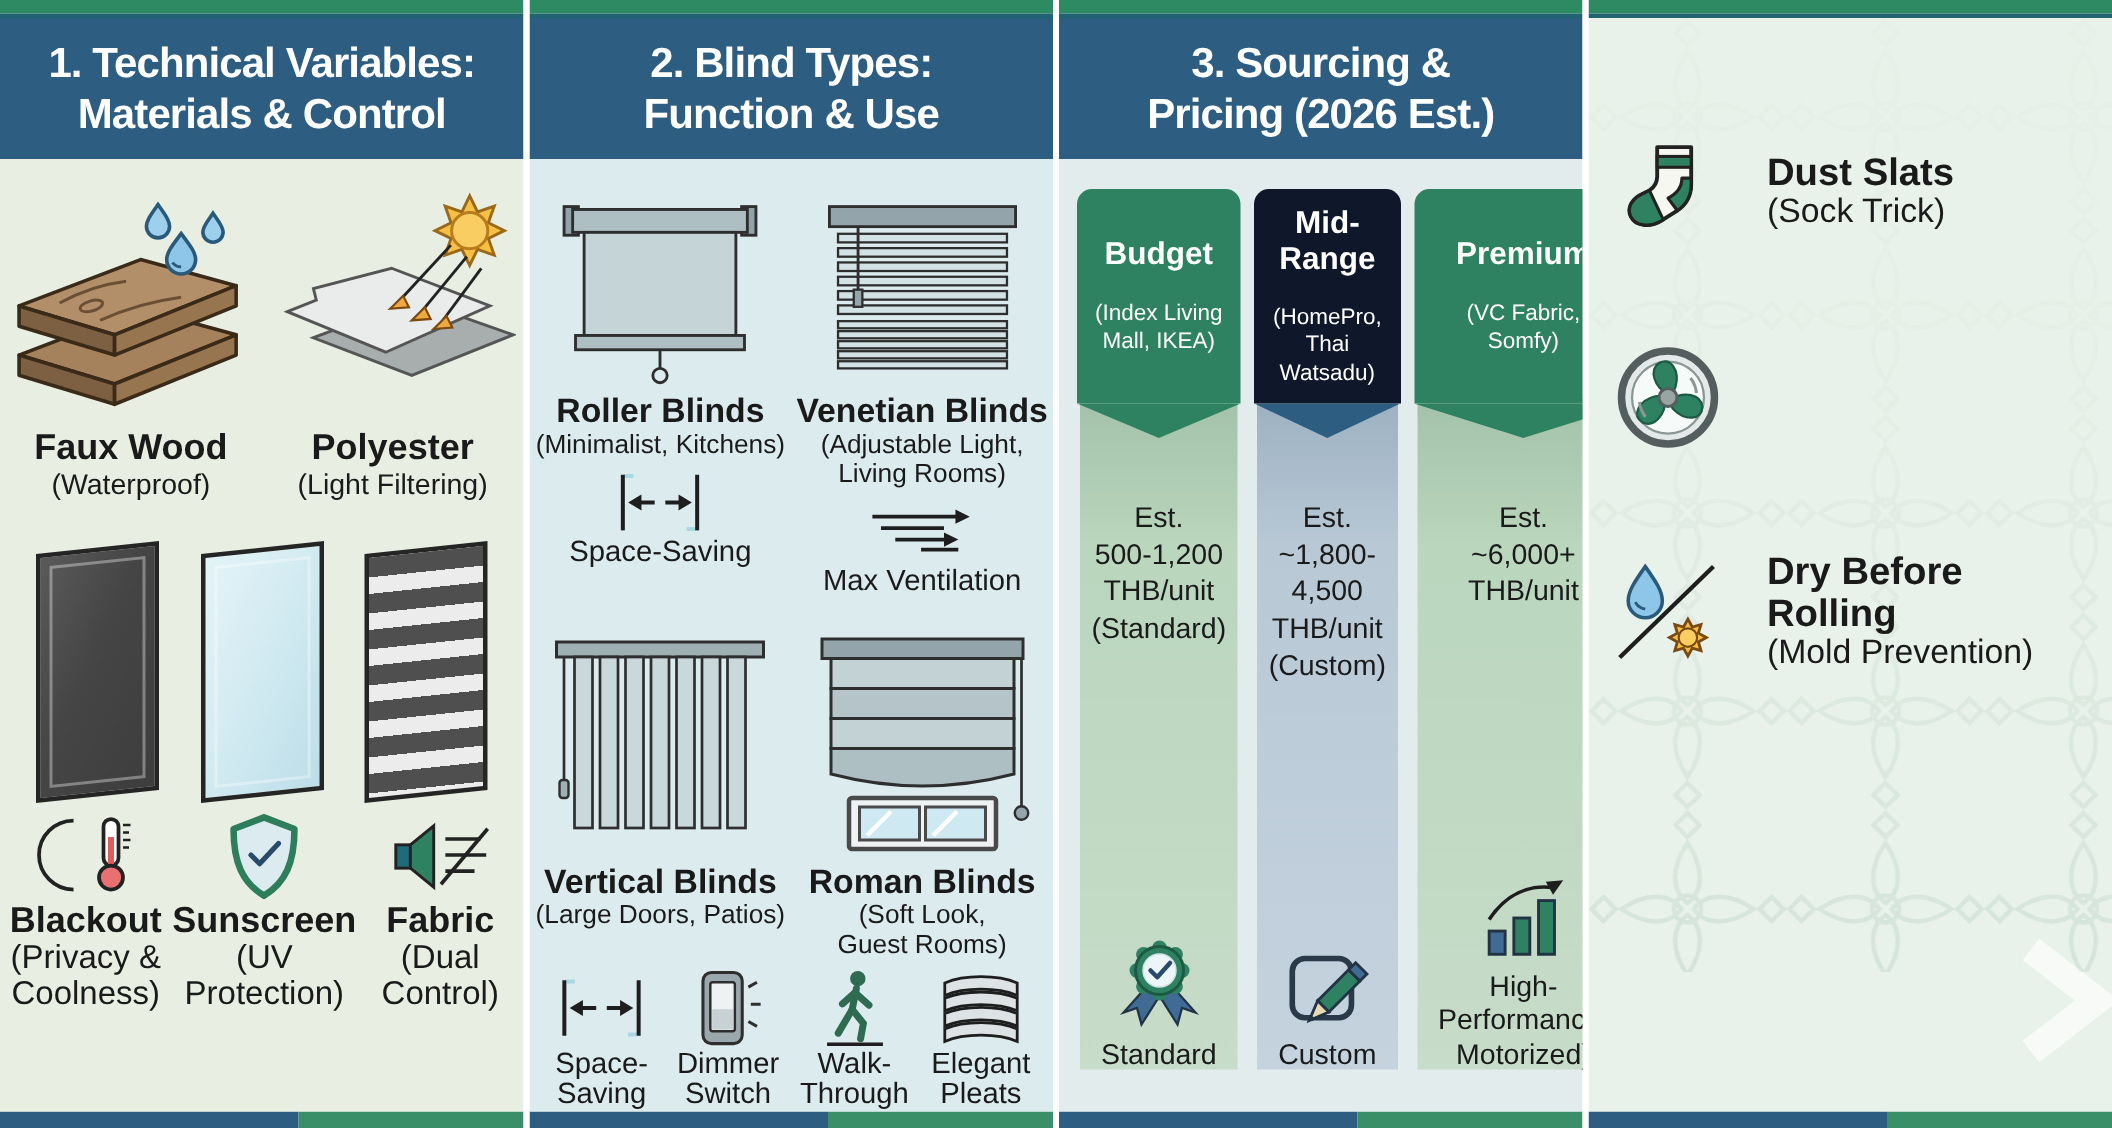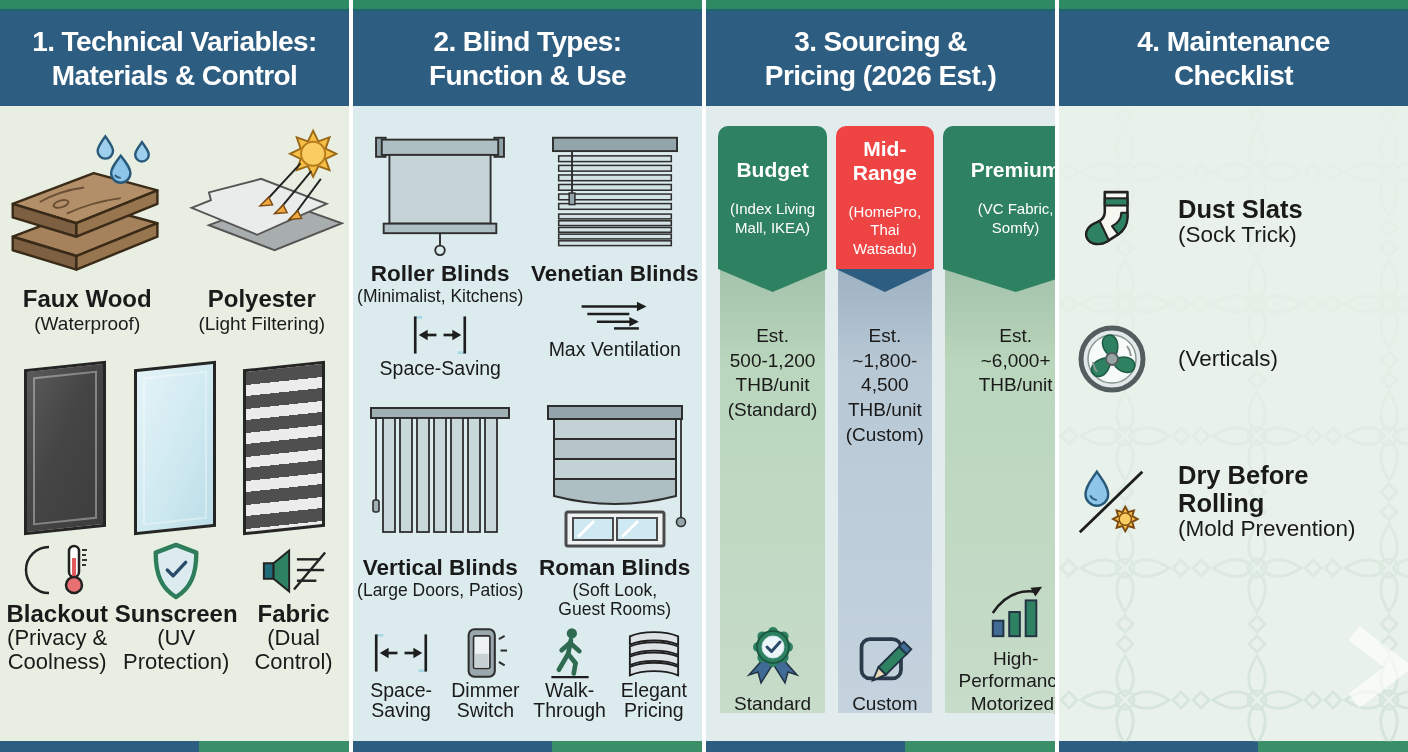--- a/index.html
+++ b/index.html
@@ -57,26 +57,26 @@
   
   .tier-row { display:flex; gap:9px; padding:20px 12px 0; flex:1; }
   .tier { flex:1; position:relative; display:flex; flex-direction:column; align-items:center; text-align:center; }
   .tier-col { position:absolute; left:2px; right:2px; top:140px; bottom:28px; z-index:0; }
   .tc-green { background:linear-gradient(180deg,#a2c2a9 0%,#bad6bd 22%,#c7dcc9 100%); }
   .tc-blue  { background:linear-gradient(180deg,#9db1c2 0%,#b8c8d5 22%,#c4d3de 100%); }
   .ribbon { position:relative; z-index:1; width:100%; min-height:143px; color:#fff; display:flex; flex-direction:column;
             justify-content:center; align-items:center; border-radius:10px 10px 0 0; padding:4px 2px; }
   .ribbon-point { position:relative; z-index:1; width:100%; height:23px; }
   .rb-green { background:#2e8161; }
-  .rb-blue  { background:#ef4444; }
+  .rb-blue  { background:#0f172a; }
   .rp-green { background:#2e8161; clip-path:polygon(0 0,100% 0,50% 100%); }
   .rp-blue  { background:#2d5d80; clip-path:polygon(0 0,100% 0,50% 100%); }
   .ribbon-name { font-size:21px; font-weight:bold; line-height:1.12; }
   .ribbon-sub { font-size:15px; line-height:1.22; margin-top:19px; }
-  .price { position:relative; z-index:1; margin-top:32px; font-size:19px; line-height:1.3; font-weight:500; }
+  .price { position:relative; z-index:1; margin-top:42px; font-size:19px; line-height:1.3; font-weight:500; }
   .tier-spacer { flex:1; }
   .tier-icon { position:relative; z-index:1; height:68px; display:flex; align-items:flex-end; justify-content:center; }
   .tier-caption { position:relative; z-index:1; font-size:19px; line-height:1.18; margin:6px 16px 26px; }
 
   
   .thai-bg { position:absolute; inset:0; z-index:0; opacity:.5; }
   .checks { position:relative; z-index:1; padding:82px 12px 0 16px; display:flex; flex-direction:column; gap:68px; }
   .check { display:flex; align-items:center; gap:29px; }
   .check-icon { width:74px; flex-shrink:0; display:flex; justify-content:center; }
   .check-name { font-size:25.5px; font-weight:bold; line-height:1.08; }
@@ -252,20 +252,22 @@
                   <rect x="16" y="93" width="118" height="5"></rect>
                 <rect x="16" y="100" width="118" height="5"></rect>
                   <rect x="16" y="107" width="118" height="5"></rect>
                 <rect x="16" y="114" width="118" height="5"></rect>
               </g>
               <line x1="30" y1="20" x2="30" y2="64" stroke="#2e2e2e" stroke-width="2"></line>
               <rect x="27" y="64" width="6" height="12" fill="#93a5ab" stroke="#2e2e2e" stroke-width="1.6"></rect>
             </svg>
           </div>
           <div class="blind-name" data-bind="col2.top.1.name">Venetian Blinds</div>
+          <div class="blind-sub" data-bind="col2.top.1.sub">(Adjustable Light,
+Living Rooms)</div>
           <div class="feat-icon">
             <svg width="88" height="42" viewBox="0 0 90 44">
               <line x1="10" y1="12" x2="70" y2="12" stroke="#1e1e1e" stroke-width="2.6"></line>
               <polygon points="78,12 68,7 68,17" fill="#1e1e1e"></polygon>
               <line x1="16" y1="20" x2="60" y2="20" stroke="#1e1e1e" stroke-width="2.6"></line>
               <line x1="26" y1="28" x2="62" y2="28" stroke="#1e1e1e" stroke-width="2.6"></line>
               <polygon points="70,28 60,23 60,33" fill="#1e1e1e"></polygon>
               <line x1="44" y1="35" x2="70" y2="35" stroke="#1e1e1e" stroke-width="2.6"></line>
             </svg>
           </div>
@@ -370,21 +372,21 @@
             <svg width="64" height="52" viewBox="0 0 68 56">
               <g fill="#dde2e4" stroke="#1e1e1e" stroke-width="2">
                 <path d="M8,10 C22,4 46,4 60,10 L60,19 C46,13 22,13 8,19 Z"></path>
                 <path d="M8,21 C22,15 46,15 60,21 L60,30 C46,24 22,24 8,30 Z"></path>
                 <path d="M8,32 C22,26 46,26 60,32 L60,41 C46,35 22,35 8,41 Z"></path>
                 <path d="M8,43 C22,37 46,37 60,43 L60,52 C46,46 22,46 8,52 Z"></path>
               </g>
             </svg>
           </div>
           <div class="feat-label" data-bind="col2.features.3.label">Elegant
-Pricing</div>
+Pleats</div>
         </div>
       </div>
     </div>
     <div class="bottom-strip">
         <div class="bs-blue"></div>
         <div class="bs-green"></div>
       </div>
   </div>
 
   <div class="col c3">
@@ -487,22 +489,20 @@
     </div>
     <div class="bottom-strip">
         <div class="bs-blue"></div>
         <div class="bs-green"></div>
       </div>
   </div>
 
   <div class="col c4">
     <div class="top-strip"></div>
     <div class="top-strip-line"></div>
-    <div class="header" data-bind="col4.title">4. Maintenance
-Checklist</div>
     <div class="content">
 
       <svg class="thai-bg" width="349" height="636" viewBox="0 0 349 636" preserveAspectRatio="xMidYMax slice">
         <defs>
           <pattern id="thaiP" width="132" height="132" patternUnits="userSpaceOnUse">
             <g fill="none" stroke="#9fbfb2" stroke-width="3" opacity="0.55">
               <path d="M66,22 C55,38 55,54 66,62 C77,54 77,38 66,22 Z"></path>
               <path d="M110,66 C94,55 78,55 70,66 C78,77 94,77 110,66 Z"></path>
               <path d="M66,110 C77,94 77,78 66,70 C55,78 55,94 66,110 Z"></path>
               <path d="M22,66 C38,77 54,77 62,66 C54,55 38,55 22,66 Z"></path>
@@ -554,21 +554,20 @@
                 <path d="M35,33 C26,28 22,17 29,12 C37,8 43,17 40,28 C39,31 37,32 35,33 Z"></path>
                 <path d="M35,33 C26,28 22,17 29,12 C37,8 43,17 40,28 C39,31 37,32 35,33 Z" transform="rotate(120 35 35)"></path>
                 <path d="M35,33 C26,28 22,17 29,12 C37,8 43,17 40,28 C39,31 37,32 35,33 Z" transform="rotate(240 35 35)"></path>
               </g>
               <circle cx="35" cy="35" r="6" fill="#97a5a3" stroke="#555e5e" stroke-width="2"></circle>
               <path d="M50,22 a20,20 0 0 1 4,10" fill="none" stroke="#8a9795" stroke-width="2"></path>
               <path d="M20,48 a20,20 0 0 1 -4,-10" fill="none" stroke="#8a9795" stroke-width="2"></path>
             </svg>
           </div>
           <div>
-            <div class="check-sub" data-bind="col4.items.1.sub">(Verticals)</div>
           </div>
         </div>
 
         <div class="check">
           <div class="check-icon">
             <svg width="72" height="72" viewBox="0 0 76 76">
               <path d="M22,6 C15,16 10,23 10,30 a12,12 0 0 0 24,0 C34,23 29,16 22,6 Z" fill="#8ec6ea" stroke="#2a5a7a" stroke-width="2.5"></path>
               <path d="M15,31 q2,4 7,5" fill="none" stroke="#2a5a7a" stroke-width="2"></path>
               <line x1="4" y1="70" x2="70" y2="6" stroke="#1e1e1e" stroke-width="3"></line>
               <polygon points="65,56 59.4,59.1 61.2,65.2 55.1,63.4 52,69 48.9,63.4 42.8,65.2 44.6,59.1 39,56 44.6,52.9 42.8,46.8 48.9,48.6 52,43 55.1,48.6 61.2,46.8 59.4,52.9" fill="#f6bf45" stroke="#7a4a10" stroke-width="2"></polygon>

